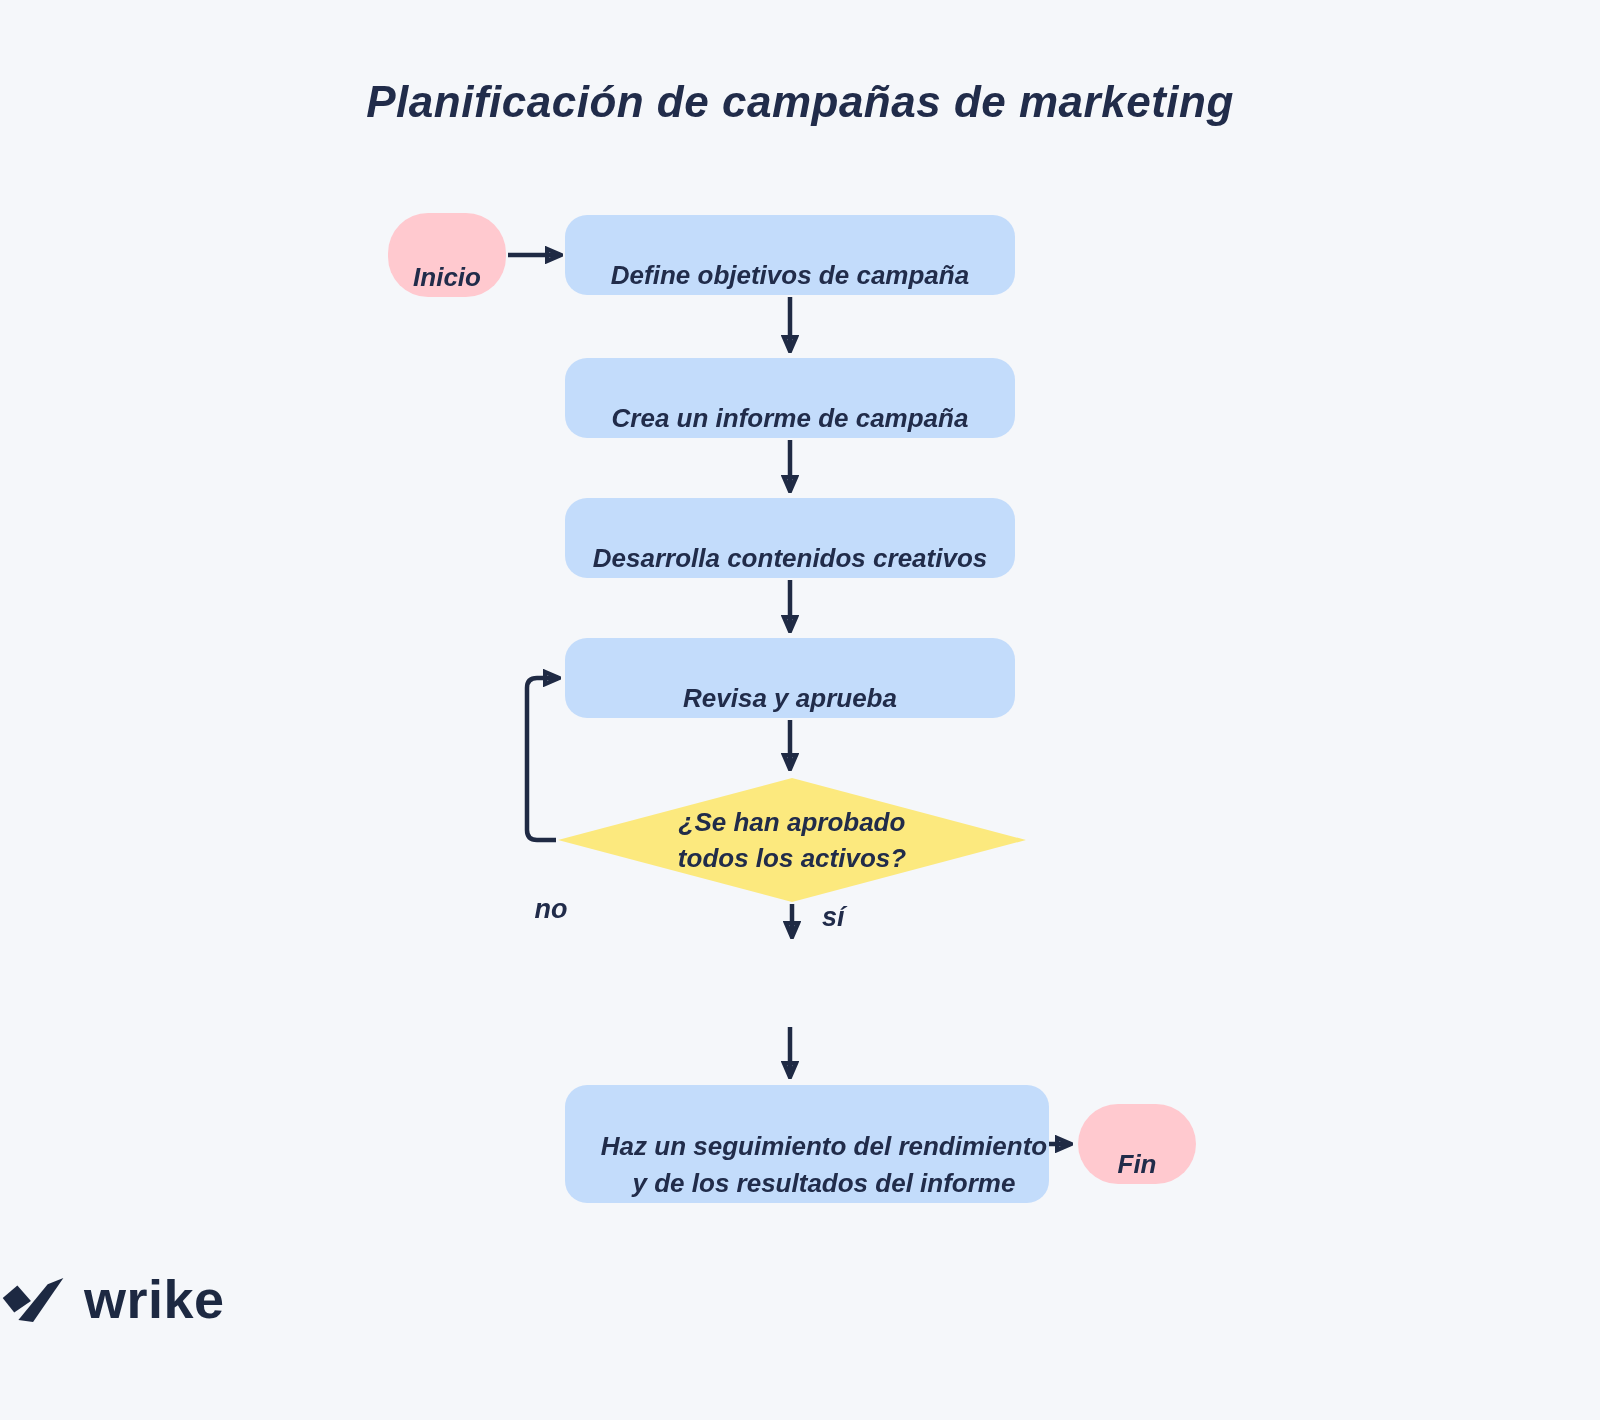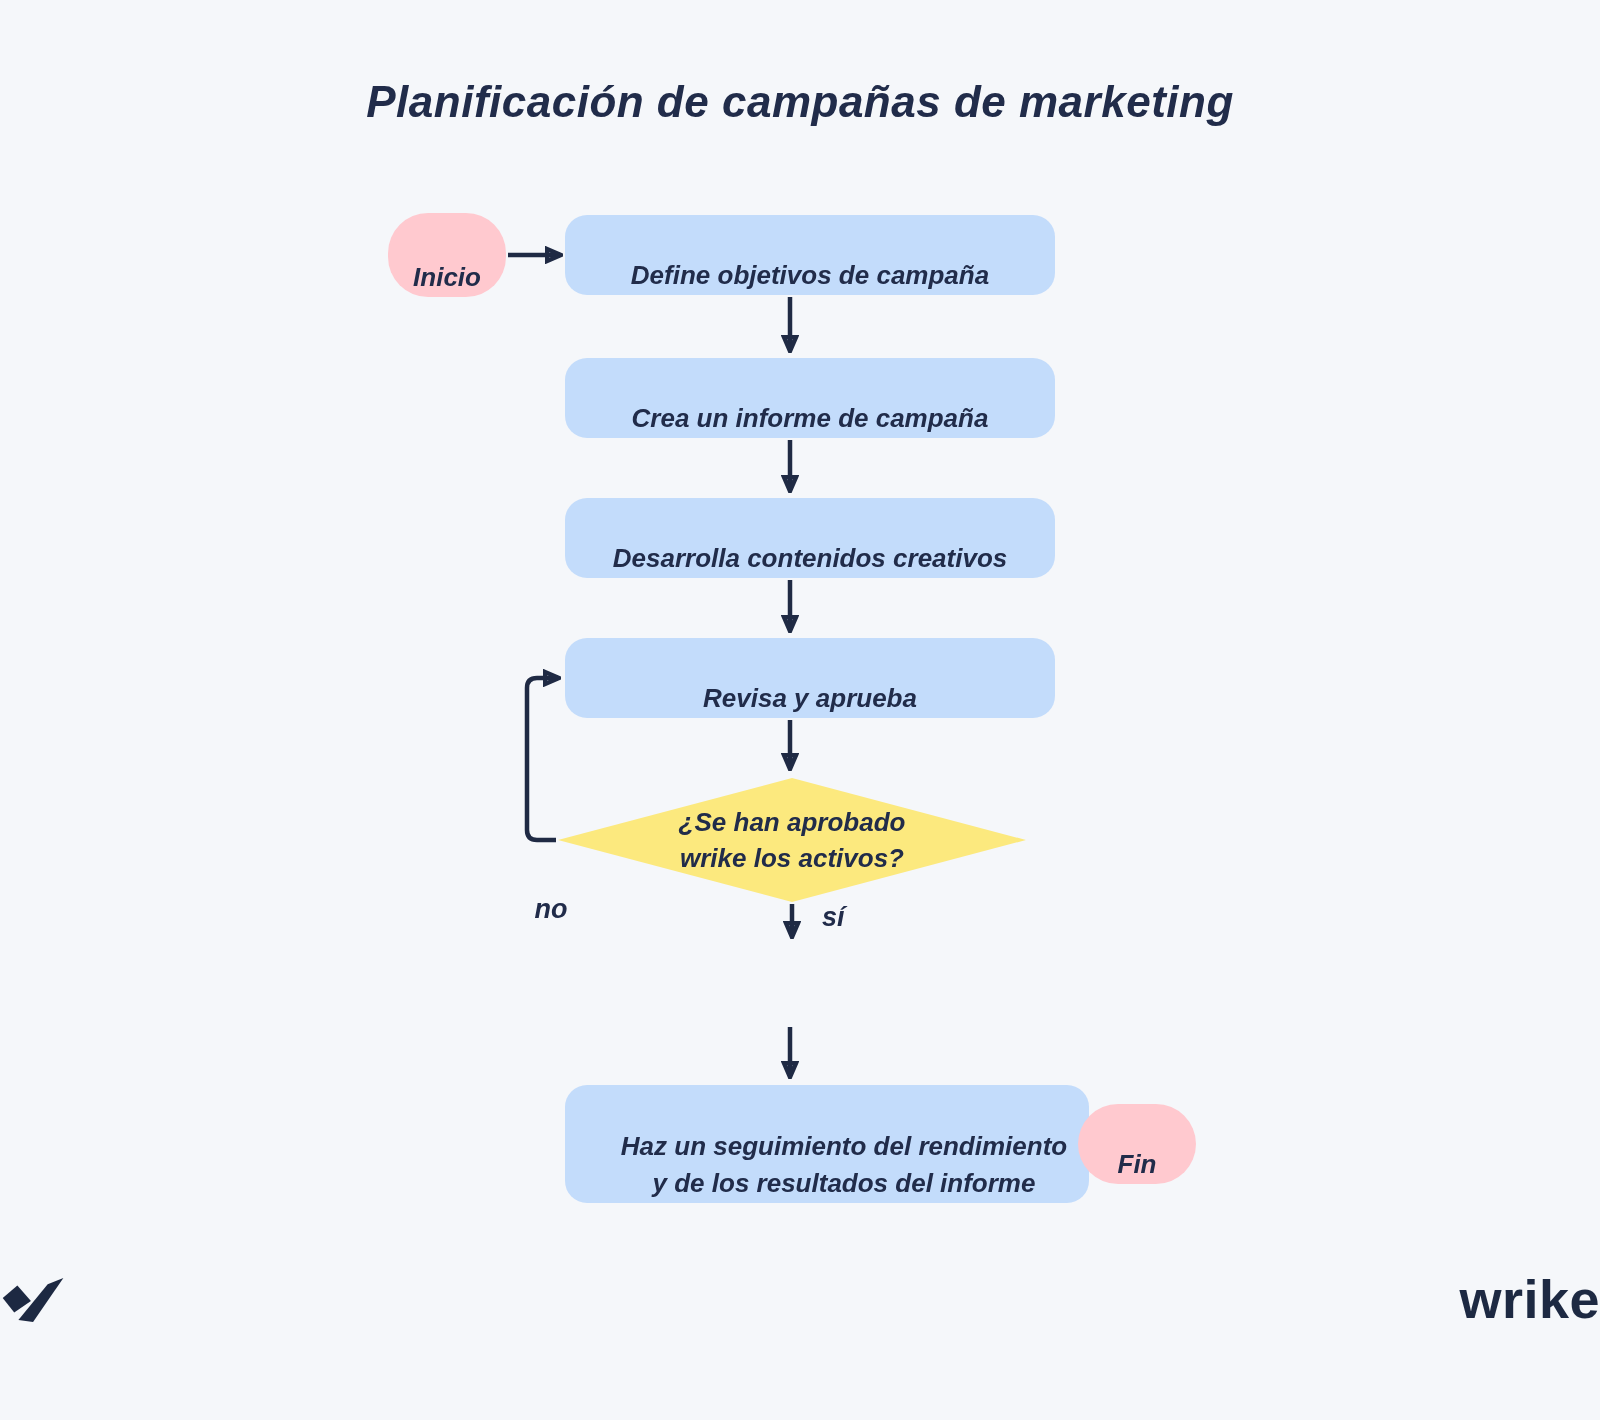--- a/index.html
+++ b/index.html
@@ -35,21 +35,21 @@
     text-align: center;
     font-style: italic;
     font-weight: 700;
     font-size: 26px;
     color: #212c4a;
     line-height: 1.45;
     white-space: pre-line;
   }
   .box {
     left: 565px;
-    width: 490px;
+    width: 450px;
     height: 80px;
     background: #c3dcfb;
     border-radius: 22px;
   }
   .box.tall {
     height: 118px;
   }
   .pill {
     background: #ffc9cf;
     border-radius: 40px;
@@ -91,21 +91,21 @@
     stroke: #1f2a44;
     stroke-width: 4.5;
   }
   .footer {
     position: absolute;
     top: 1272px;
     left: 0;
     width: 100%;
     display: flex;
     align-items: center;
-    justify-content: space-between;
+    justify-content: flex-start;
     gap: 20px;
   }
   .brand-text {
     font-size: 54px;
     font-weight: 700;
     color: #1d2942;
     letter-spacing: 0.5px;
     line-height: 1;
   }
 </style>
@@ -148,21 +148,21 @@
   <div class="node box" style="top:358px;">
     <span>Crea un informe de campaña</span>
   </div>
 
   <div class="node box" style="top:638px;">
     <span>Revisa y aprueba</span>
   </div>
 
   <div class="diamond">
     <span>¿Se han aprobado
-wrike los activos?</span>
+todos los activos?</span>
   </div>
 
   <div class="edge-label" style="left:520px; top:846px; width:62px; text-align:center;margin-top:48px;">no</div>
 
   <div class="edge-label" style="left:822px; top:902px;text-align:right;">sí</div>
 
 
   <div class="node box tall" style="top:1085px;padding-left:34px;">
     <span>Haz un seguimiento del rendimiento
 y de los resultados del informe</span>

